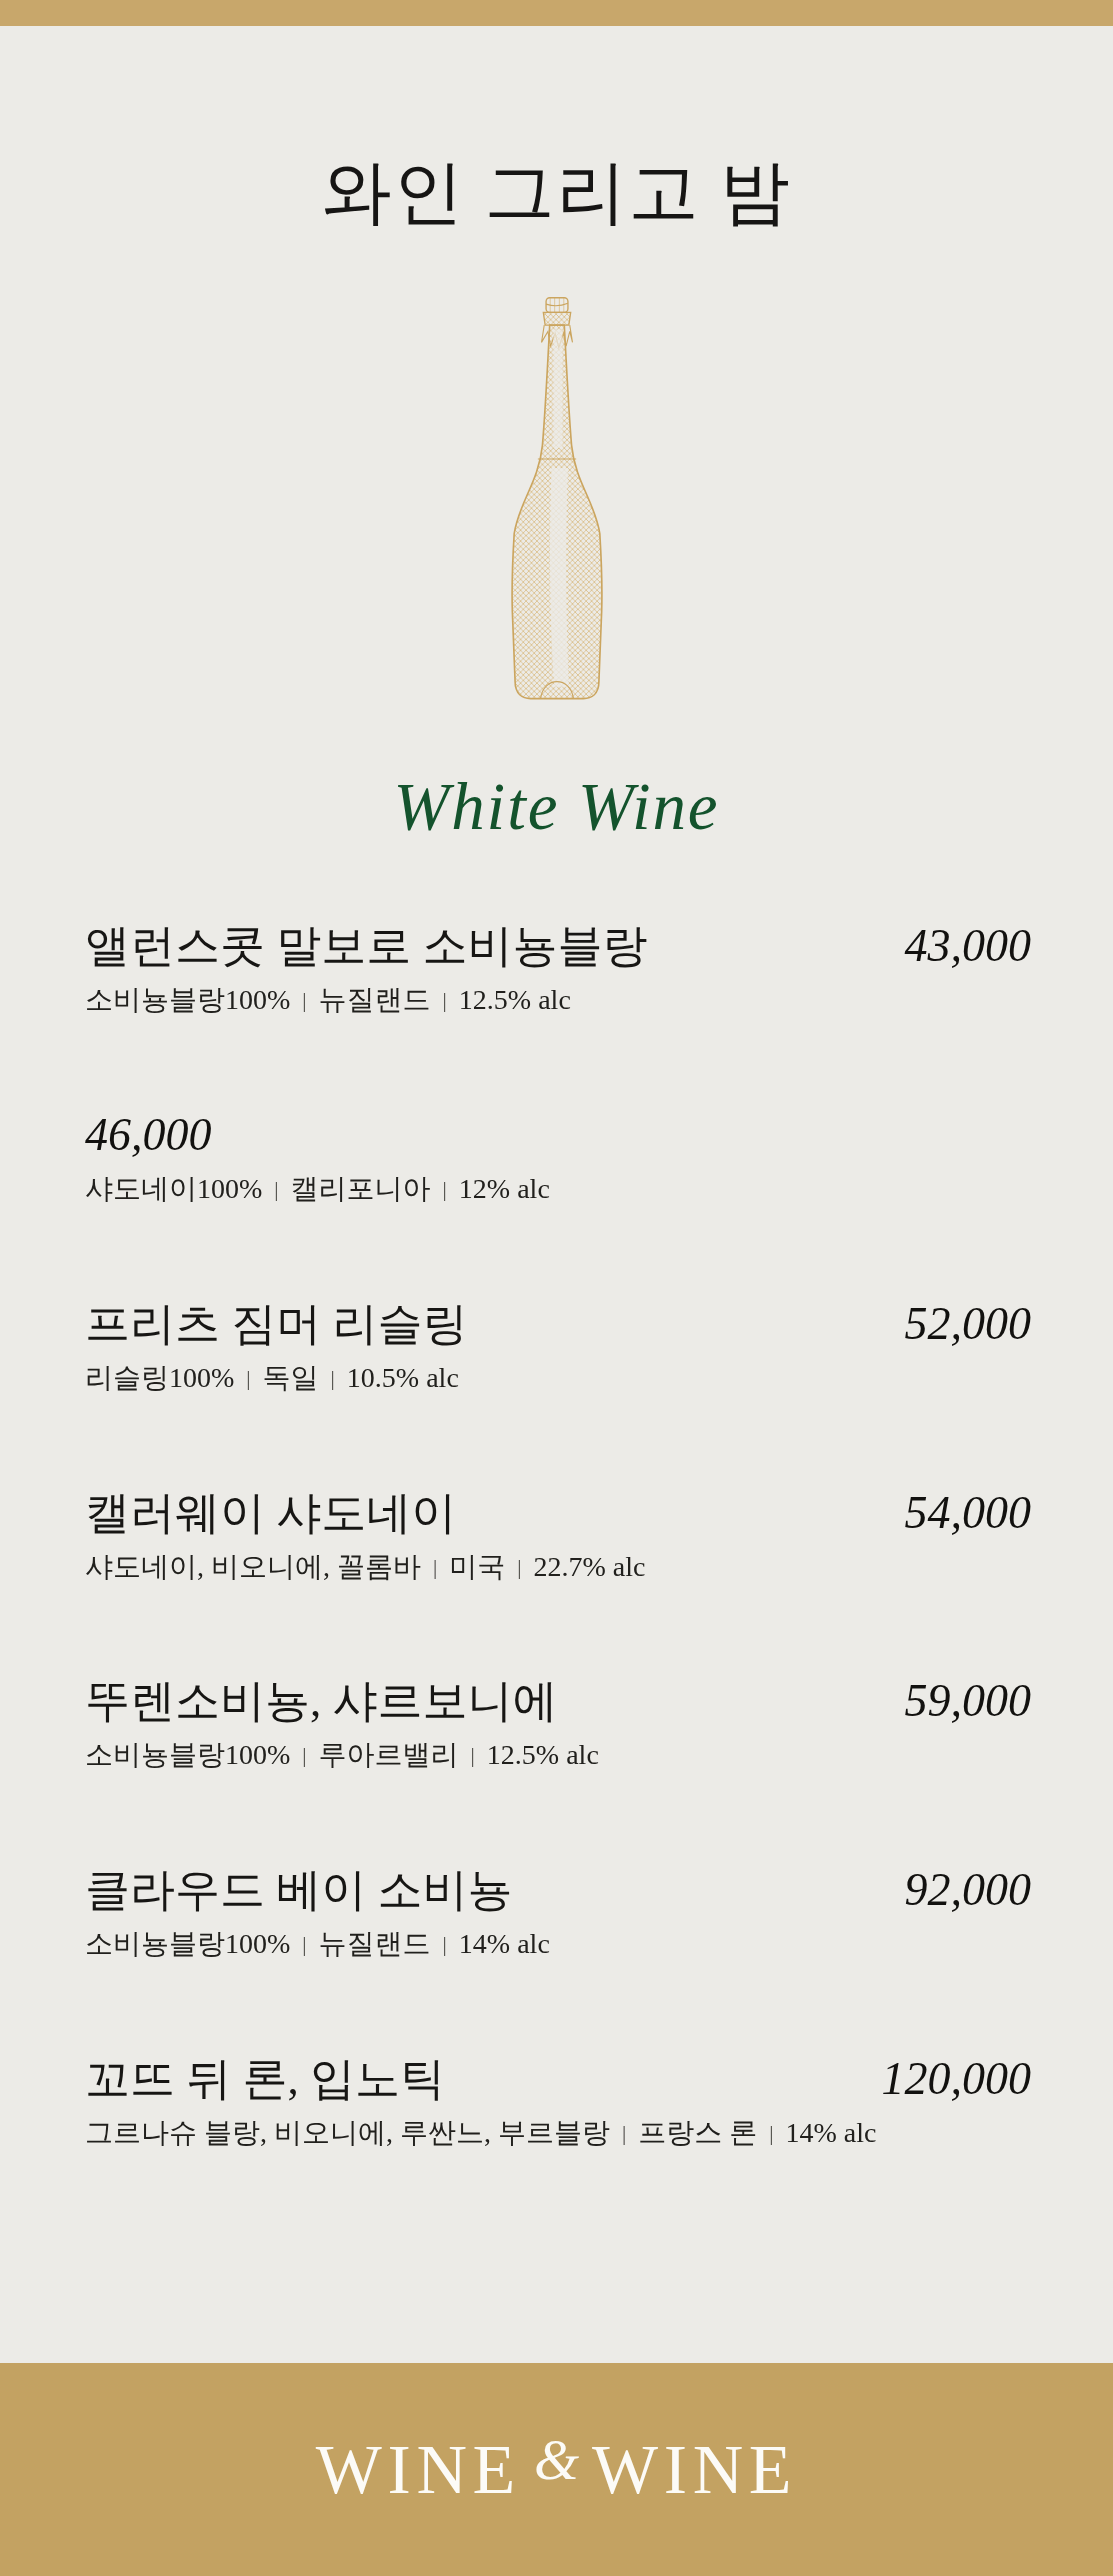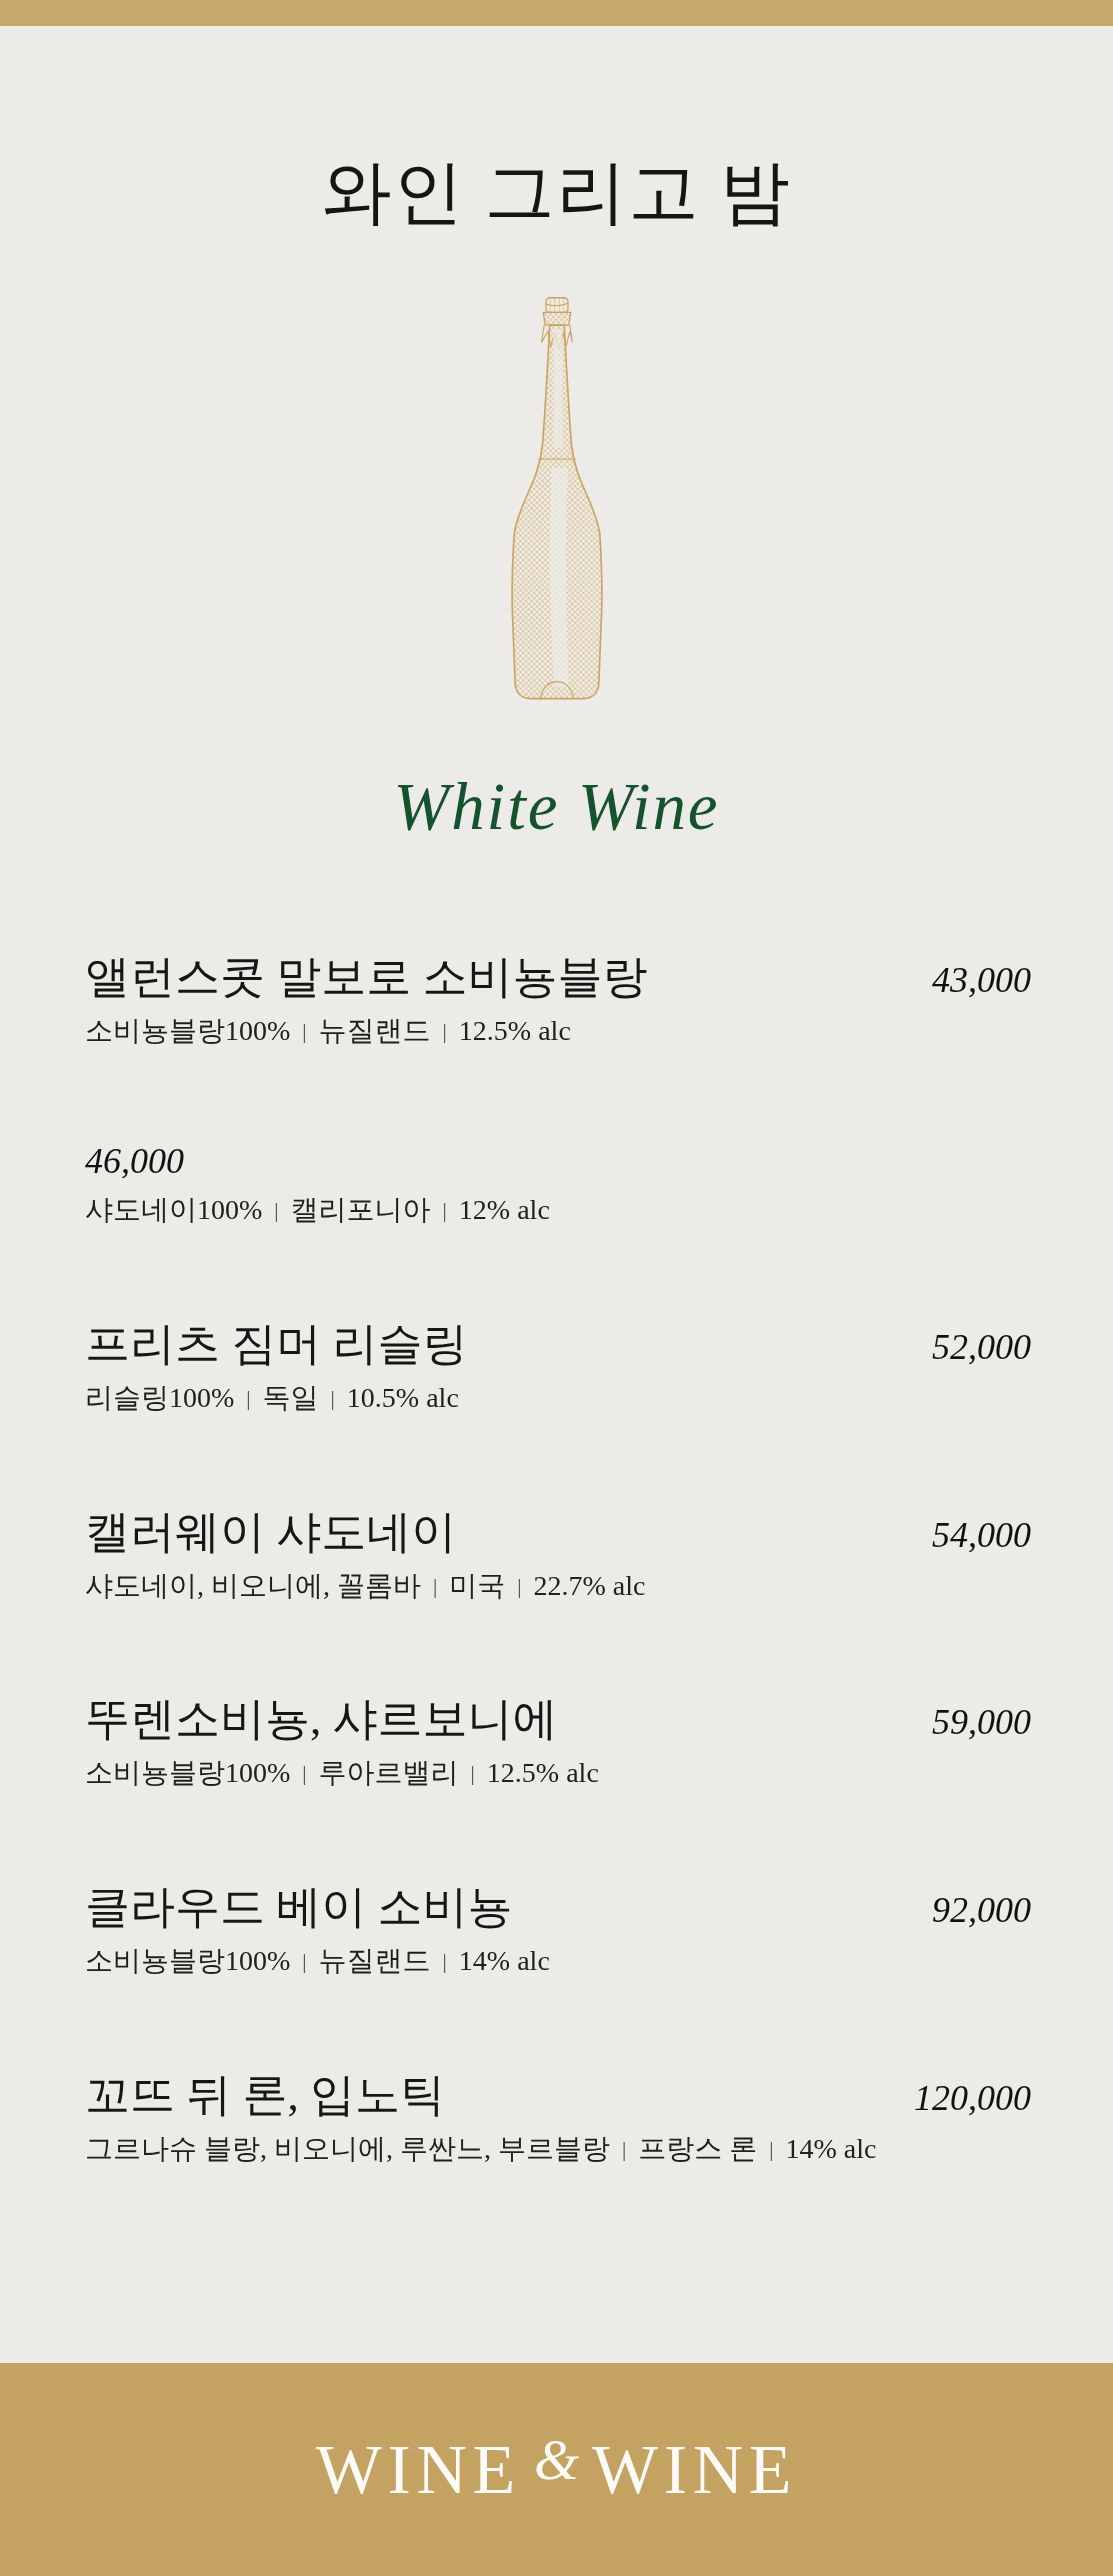--- a/index.html
+++ b/index.html
@@ -42,38 +42,38 @@
   .section-label {
     margin-top:65px;
     text-align:center;
     font-style:italic;
     font-size:67px;
     line-height:1.1;
     color:#14532d;
     letter-spacing:1.9px;
   }
   .menu {
-    margin-top:112px;
+    margin-top:80px;
     padding:0 82px 0 85px;
   }
   .item { margin-bottom:96px; }
   .item-row {
     display:flex;
     justify-content:space-between;
     align-items:baseline;
   }
   .item-name {
     font-size:45px;
     line-height:1.0;
     color:#17161 4;
     color:#171614;
     font-weight:400;
   }
   .item-price {
-    font-size:36px;
+    font-size:46px;
     line-height:1.0;
     font-style:italic;
     color:#12110f;
     white-space:nowrap;
   }
   .item-sub {
     margin-top:16px;
     font-size:28px;
     line-height:1.1;
     color:#21201D;

